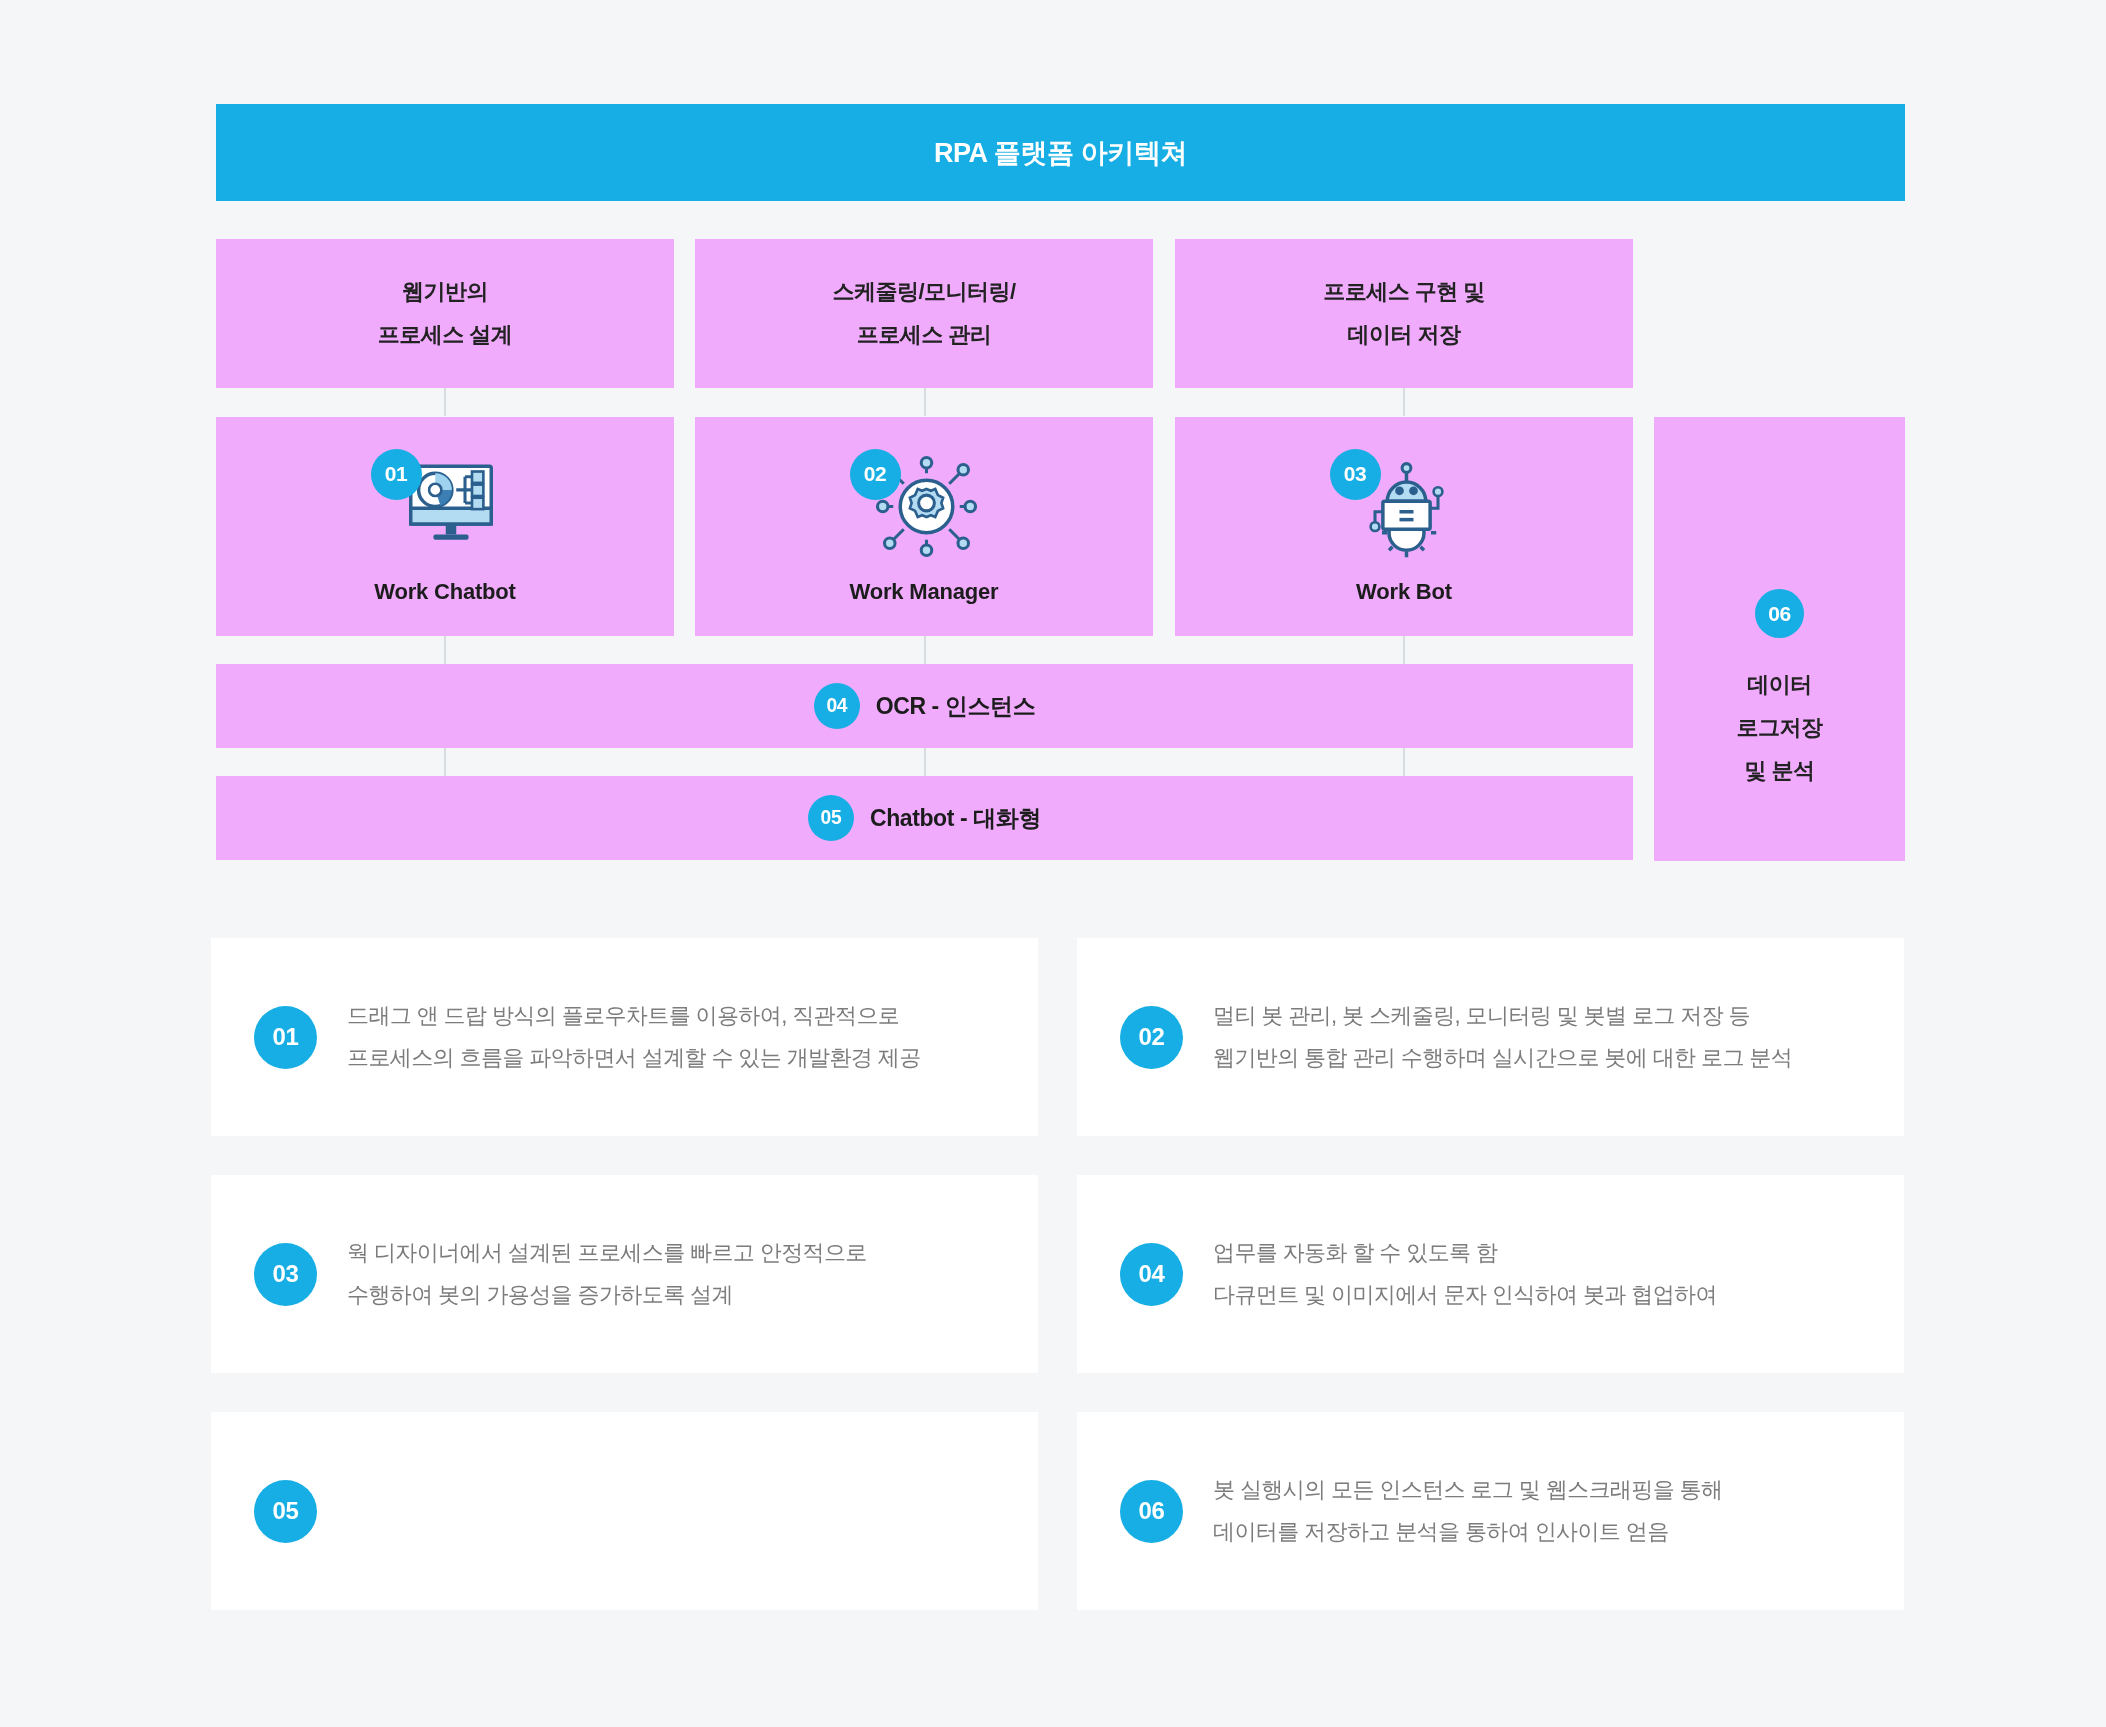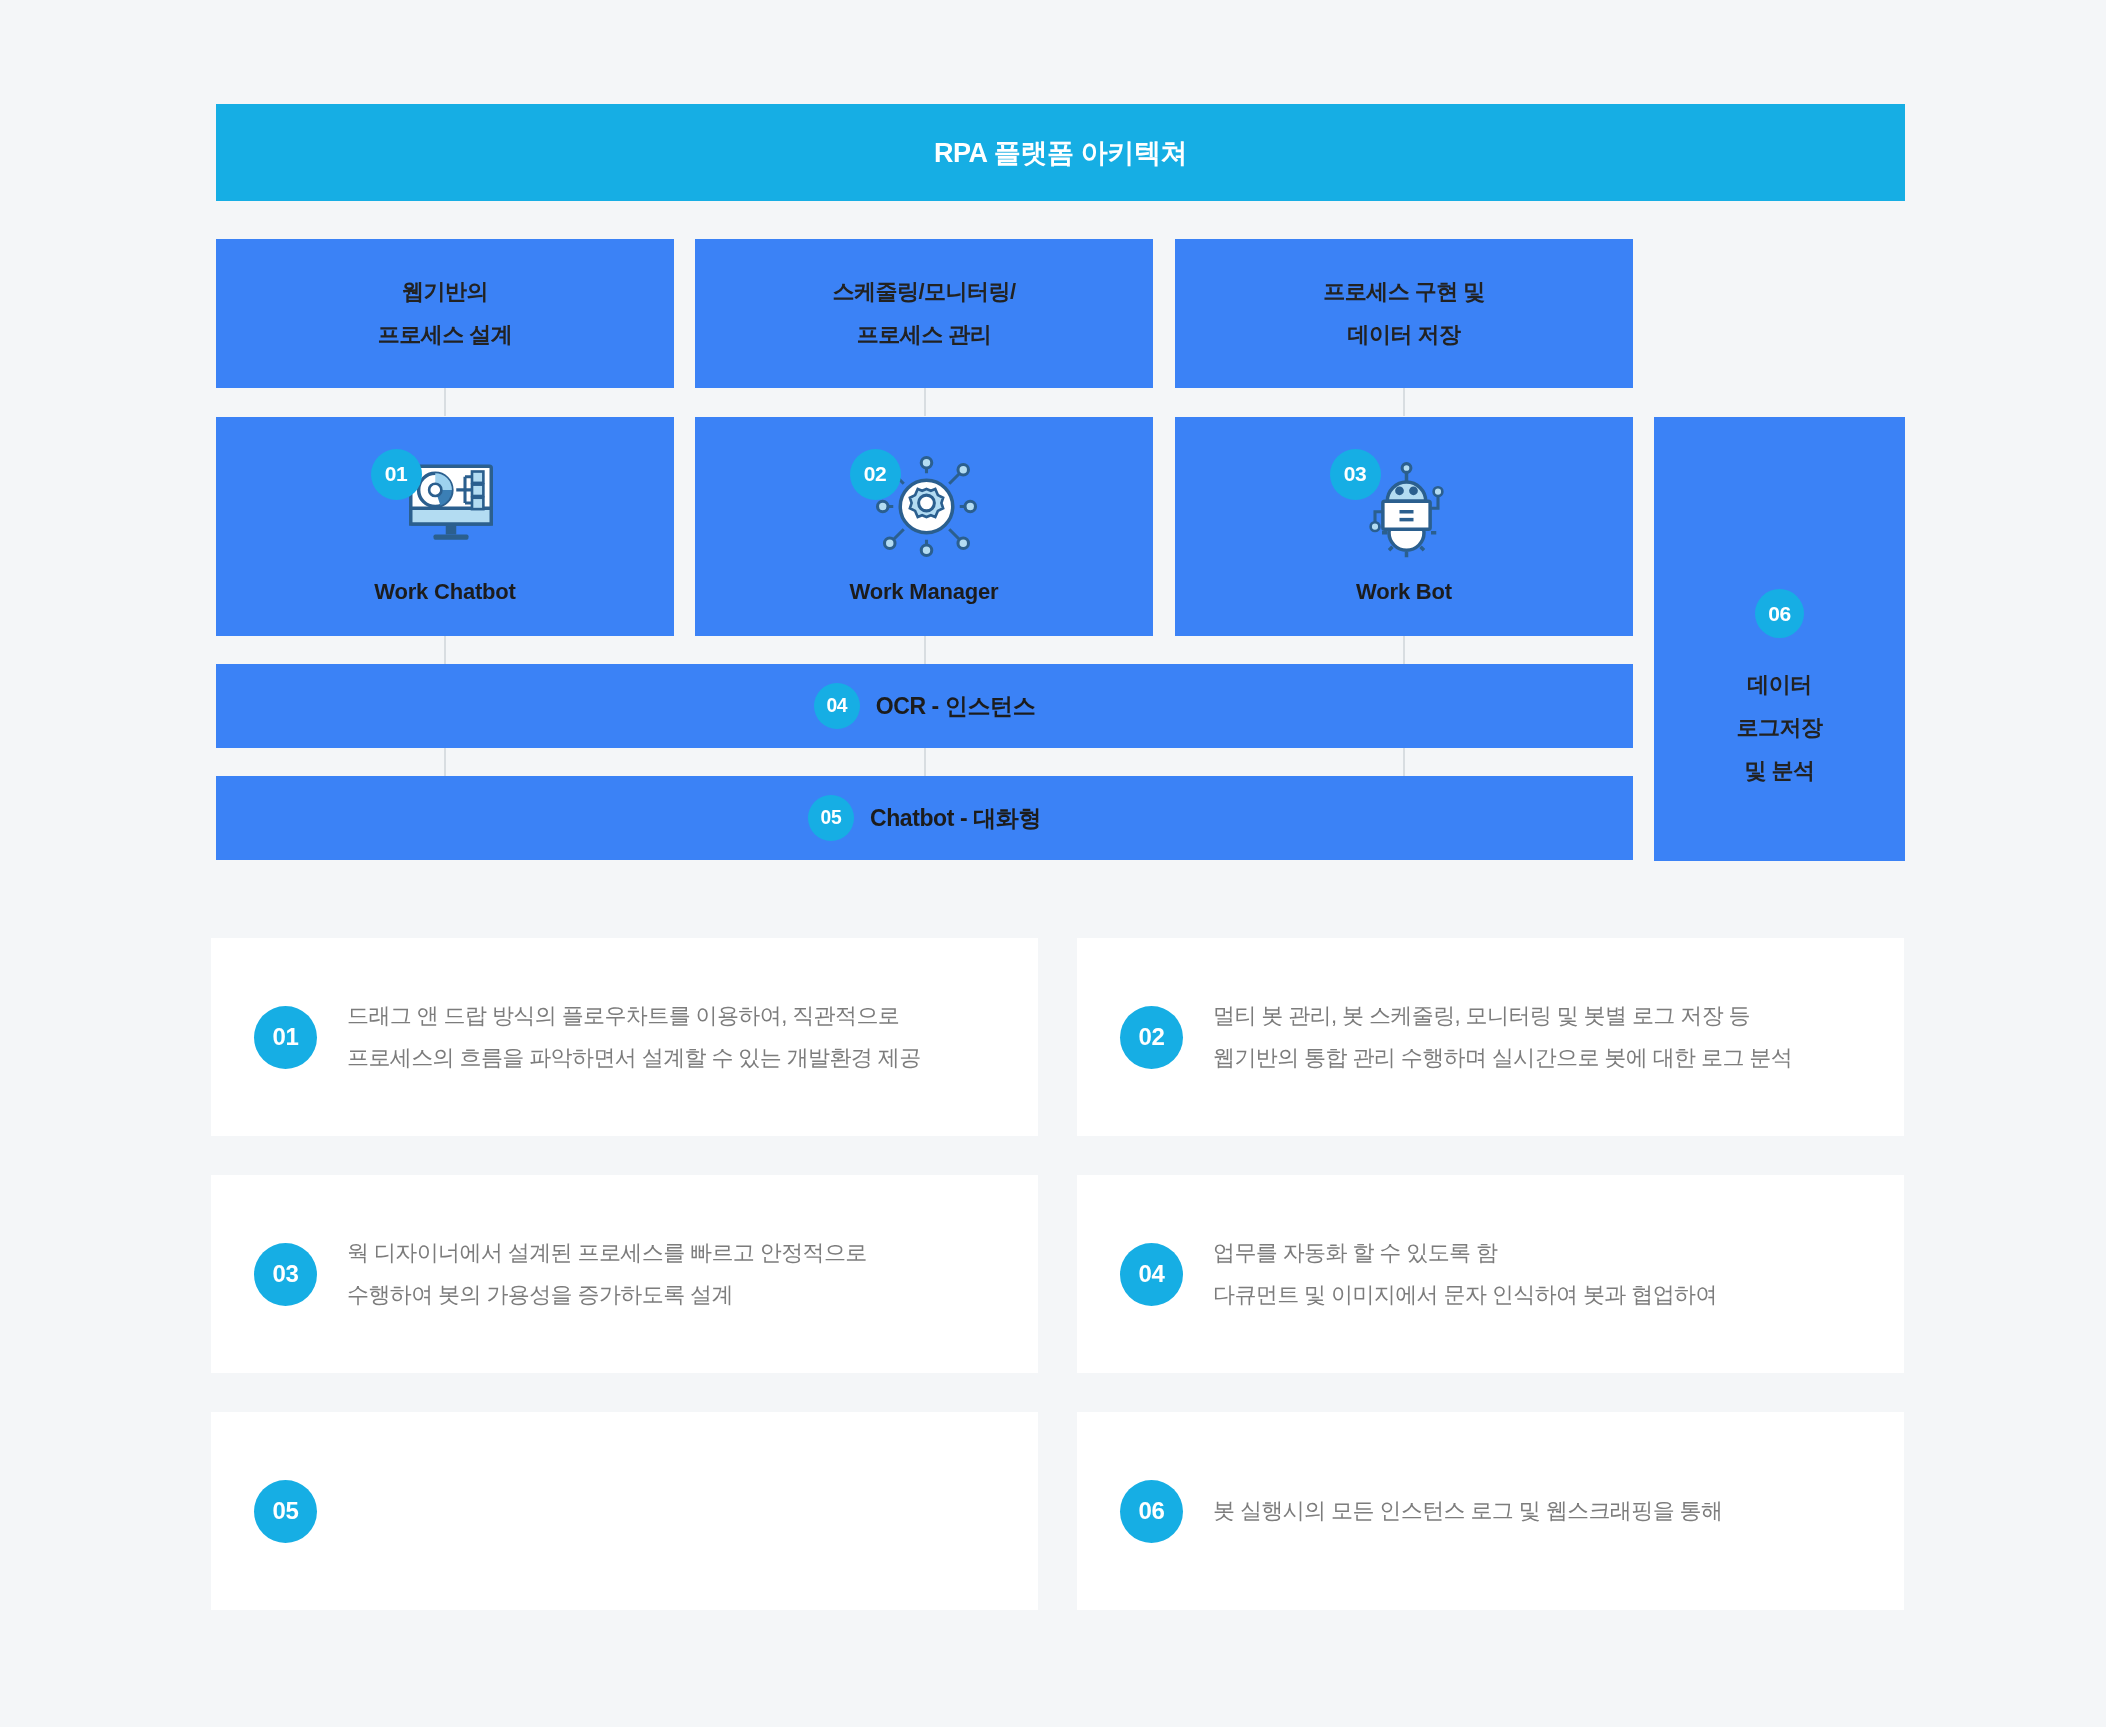--- a/index.html
+++ b/index.html
@@ -15,21 +15,21 @@
   .arch { position: absolute; left: 216px; top: 104px; width: 1689px; height: 783px; }
 
   .arch-title {
     position: absolute; left: 0; top: 0; width: 1689px; height: 97px;
     background: #16aee4; color: #ffffff;
     display: flex; align-items: center; justify-content: center;
     font-size: 27px; font-weight: bold; letter-spacing: -0.4px;
   }
 
   .abox {
-    position: absolute; background: #3b82f6;
+    position: absolute; background: #f0abfc;
   }
   .abox-text {
     display: flex; flex-direction: column; align-items: center; justify-content: center;
     height: 100%;
     color: #222222; font-size: 22px; font-weight: bold; line-height: 1.95;
     letter-spacing: -0.5px; text-align: center;
   }
 
   
   .r1 { top: 135px; height: 149px; }
@@ -296,19 +296,20 @@
     </div>
 
     <div class="card" style="left:0px;   top:474px; width:827px; height:198px;">
       <div class="badge badge-card">05</div>
     </div>
 
     <div class="card" style="left:866px; top:474px; width:827px; height:198px;">
       <div class="badge badge-card">06</div>
       <div class="card-text">
         <span>봇 실행시의 모든 인스턴스 로그 및 웹스크래핑을 통해</span>
+        <span>데이터를 저장하고 분석을 통하여 인사이트 얻음</span>
       </div>
     </div>
 
   </div>
 
 </div>
 
 
 </body></html>

